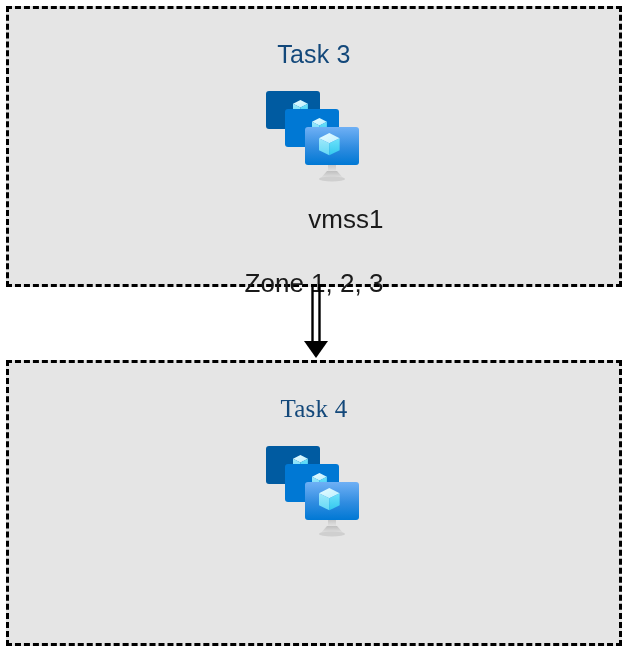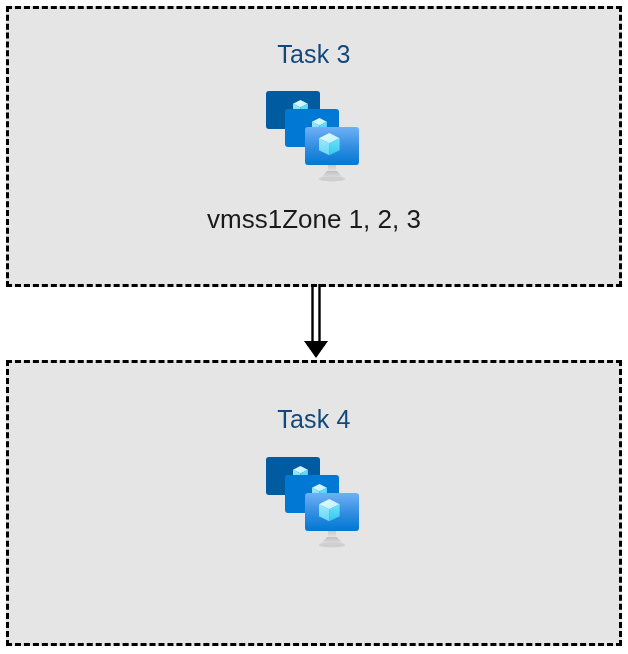--- a/index.html
+++ b/index.html
@@ -49,34 +49,35 @@
   .task-title {
     color: #13487a;
     font-size: 25px;
     line-height: 29px;
     letter-spacing: 0.2px;
     text-align: center;
     white-space: nowrap;
   }
 
   #box-task3 .task-title { margin-top: 31px; }
-  #box-task4 .task-title { margin-top: 42px; }
+  #box-task4 .task-title { margin-top: 31px; font-family: Liberation Serif, serif; }
 
   .task-caption {
     color: #1a1a1a;
     font-size: 26px;
     line-height: 32px;
     text-align: center;
     white-space: nowrap;
   }
 
   .caption-block {
     display: flex;
-    flex-direction: row;
-    align-items: flex-start;
+    flex-direction: column;
+    align-items: flex-end;
+    gap: 32px;
   }
 
   #box-task3 .caption-block { margin-top: 16px; }
   #box-task4 .caption-block { margin-top: 30px; }
 
   
   .vmss-icon {
     display: block;
   }
   #box-task3 .vmss-icon { margin-top: 18px; }

